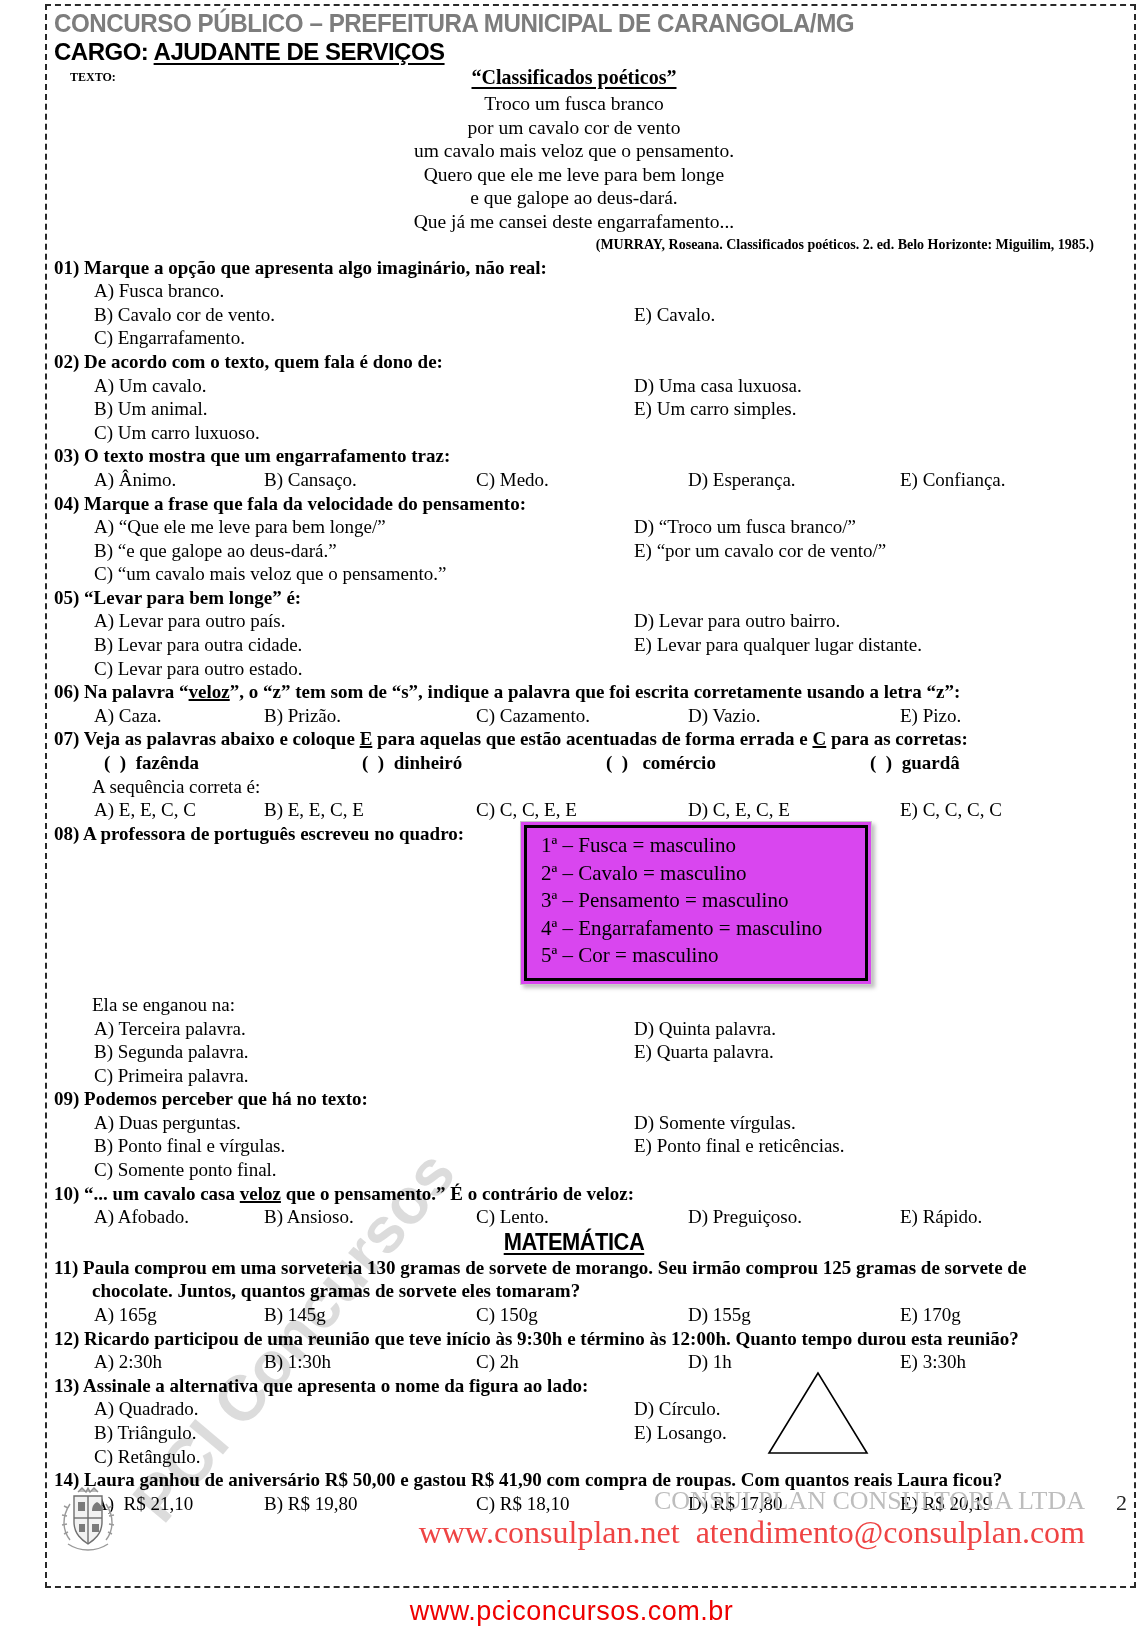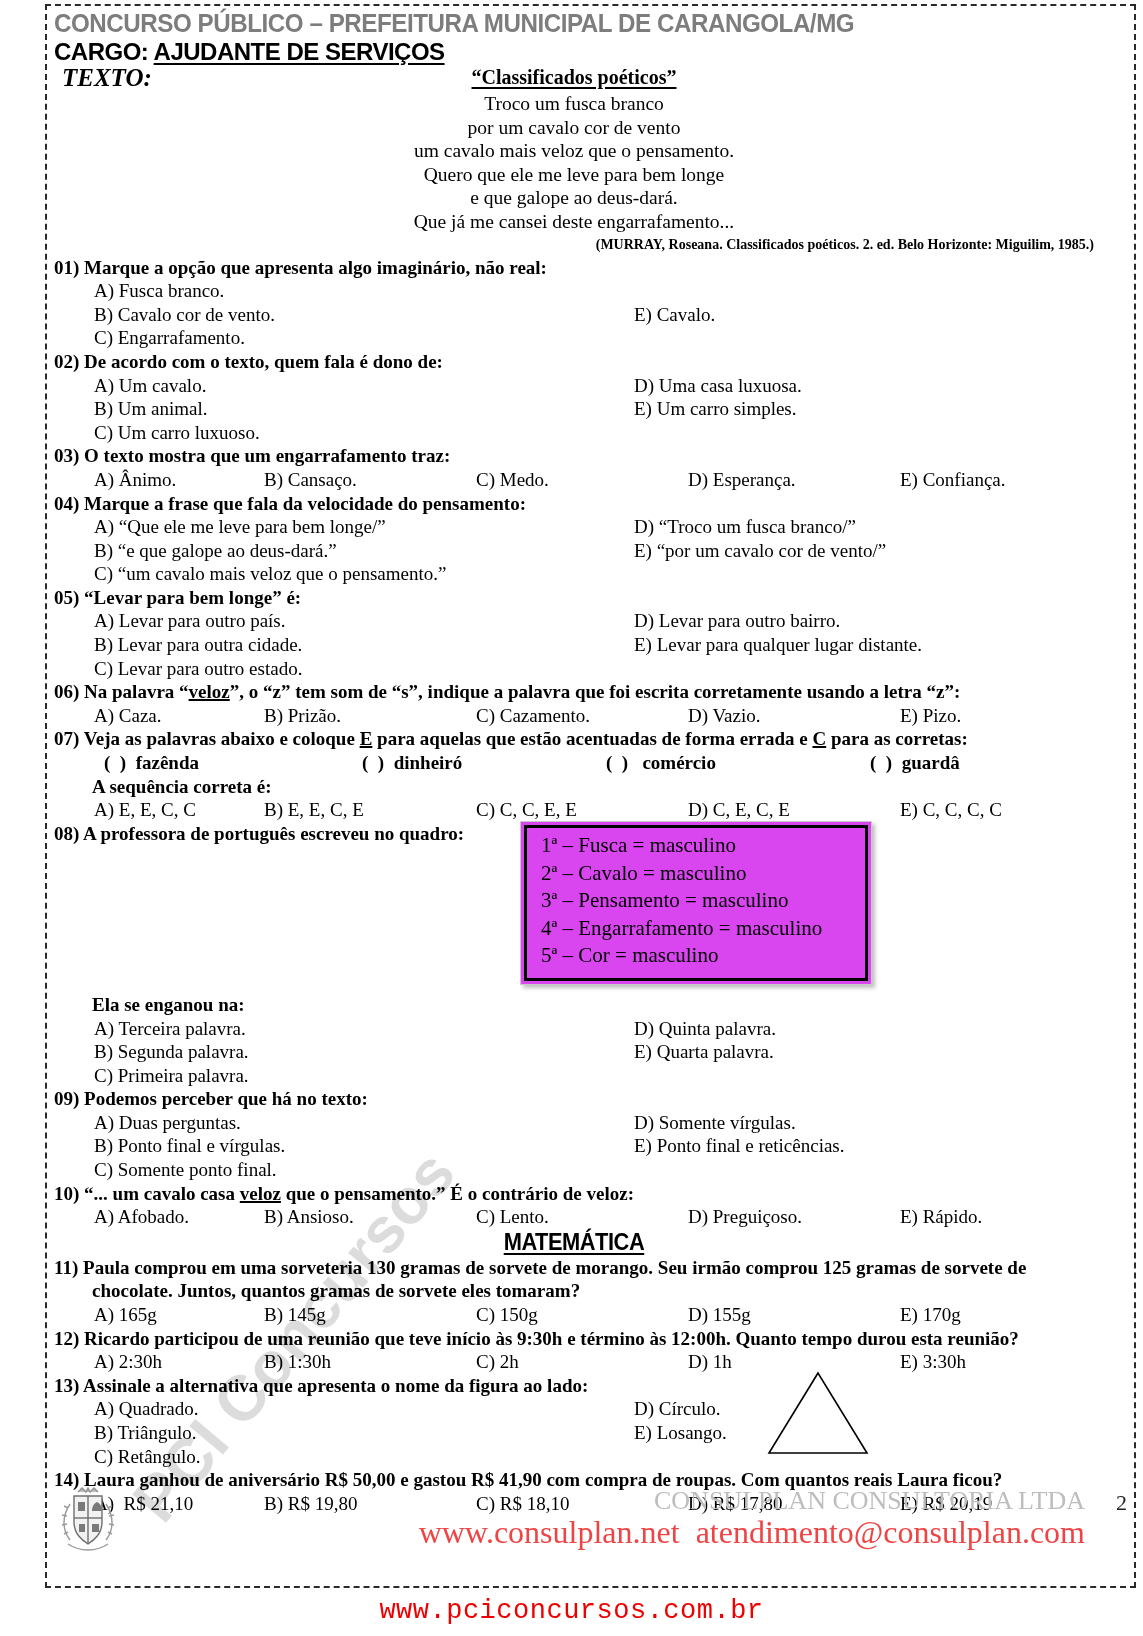--- a/index.html
+++ b/index.html
@@ -12,27 +12,27 @@
 
   .hdr1 { font-family:"Liberation Sans", sans-serif; font-weight:bold; font-size:26px; line-height:30px;
           color:#7d7d7d; letter-spacing:-0.5px; transform:scaleX(0.93); transform-origin:left center;
           white-space:nowrap; display:inline-block; }
   .hdr2 { font-family:"Liberation Sans", sans-serif; font-weight:bold; font-size:24px; line-height:28px;
           color:#000; letter-spacing:-0.5px; display:block; }
   .u2 { text-decoration:underline; text-decoration-thickness:2px; text-underline-offset:3px; }
   .uw { text-decoration:underline; text-decoration-thickness:1.5px; }
 
   .texto-row { position:relative; height:26px; }
-  .texto-label { position:absolute; left:8px; top:0; font-weight:bold; font-size:25px;font-style:italic; }
+  .texto-label { position:absolute; left:16px; top:0; font-weight:bold; font-size:12px; }
   .poem-title { text-align:center; font-weight:bold; font-size:20px; }
   .poem-line { text-align:center; font-size:19.5px; }
   .citation { text-align:right; font-weight:bold; font-size:14px; line-height:22px; }
 
   .qhead { font-weight:bold; padding-left:38px; text-indent:-38px; }
-  .sub { font-weight:bold; padding-left:38px; }
+  .sub { font-weight:normal; padding-left:38px; }
   .row2 { display:grid; grid-template-columns:540px 1fr; padding-left:40px; }
   .row5 { display:grid; grid-template-columns:170px 212px 212px 212px 1fr; padding-left:40px; }
   .row5 span, .row2 span, .parenrow span { white-space:pre; }
   .parenrow { display:grid; grid-template-columns:258px 244px 264px 1fr; padding-left:50px; font-weight:bold; }
 
   .mat-wrap { text-align:center; }
   .mat { font-family:"Liberation Sans", sans-serif; font-weight:bold; font-size:23px; line-height:27px;
          letter-spacing:-0.5px; display:inline-block; transform:scaleX(0.95);
          text-decoration:underline; text-decoration-thickness:2px; text-underline-offset:3px; }
 
@@ -49,21 +49,21 @@
                font-family:"Liberation Sans", sans-serif; font-weight:bold; font-size:64px;
                color:rgba(140,140,140,0.30); white-space:nowrap; pointer-events:none; }
 
   .logo { position:absolute; left:56px; top:1486px; }
   .f-company { position:absolute; right:58px; top:1486px; color:#bdbdbd; font-size:26px; line-height:30px;
                font-family:"Liberation Serif", serif; white-space:pre; }
   .f-site { position:absolute; right:58px; top:1518px; color:#ef4444; font-size:32px; line-height:28px;
             white-space:pre; }
   .f-page { position:absolute; right:16px; top:1490px; font-size:22px; color:#222; }
   .ext-url { position:absolute; left:0; width:1143px; top:1596px; text-align:center;
-             font-family:Liberation Mono, monospace; font-size:27px; letter-spacing:0.5px; color:#ee0000; }
+             font-family:Liberation Sans, sans-serif; font-size:27px; letter-spacing:0.5px; color:#ee0000; }
 </style>
 </head>
 <body>
 
 <div class="page">
 
   <div class="watermark">PCI Concursos</div>
   <div class="frame"></div>
 
   <div class="content">

